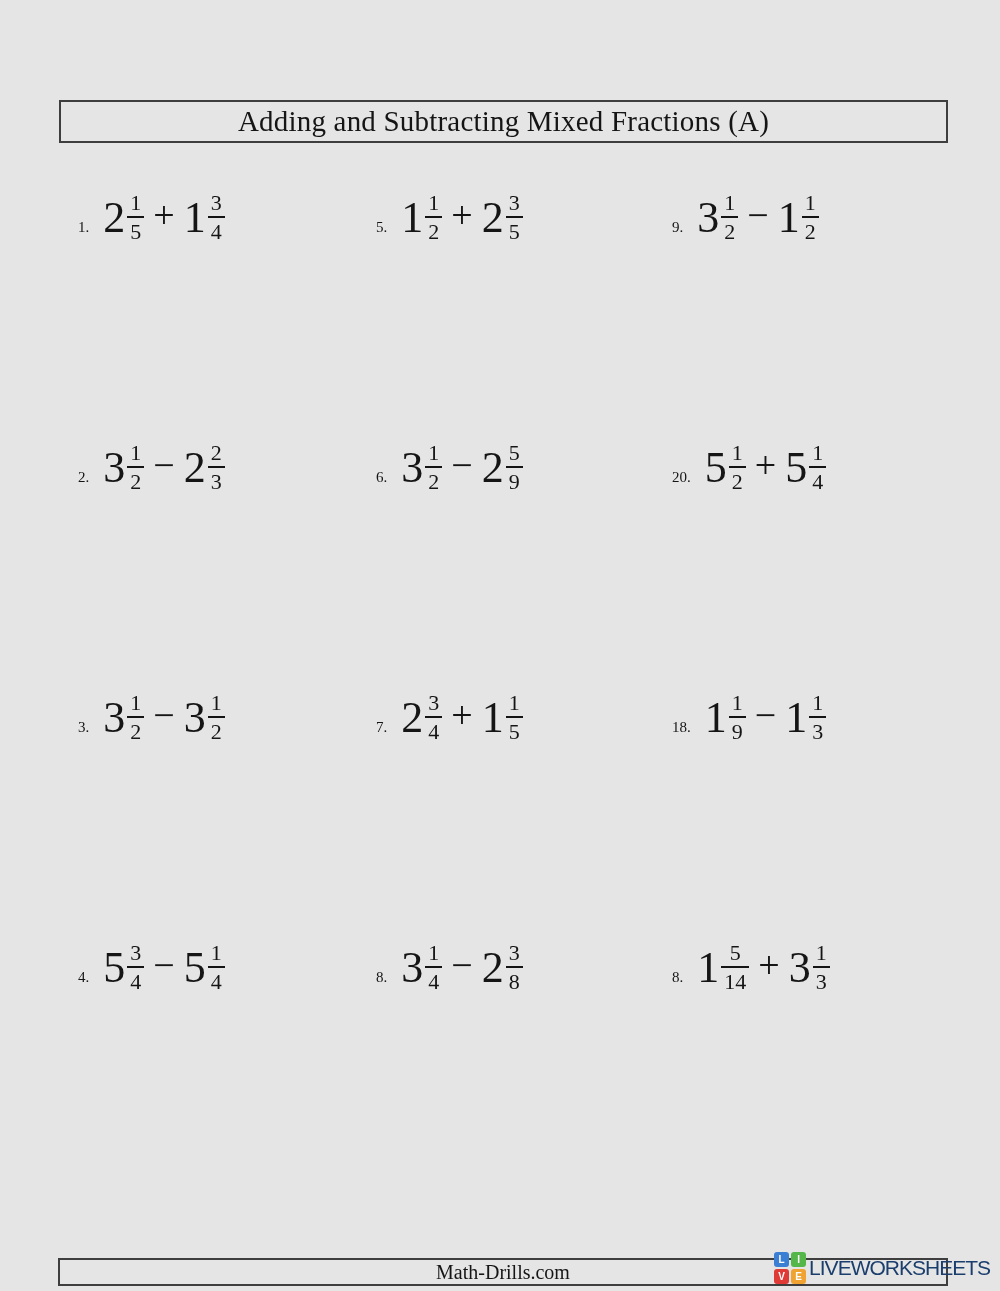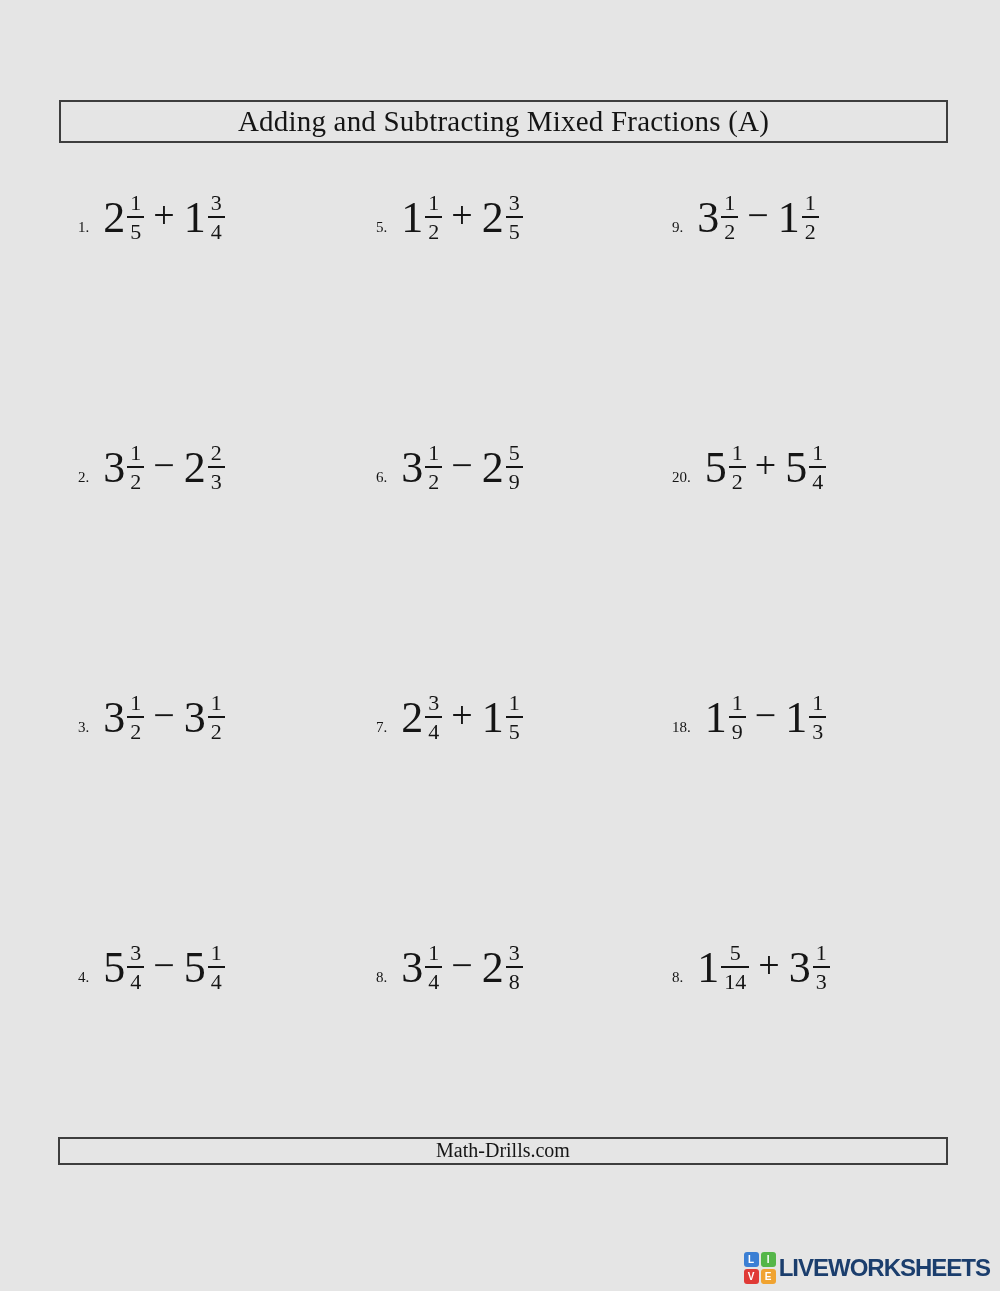--- a/index.html
+++ b/index.html
@@ -24,40 +24,40 @@
   .mixed { font-size:44px; line-height:1; }
   .whole { font-size:44px; }
   .frac {
     display:inline-block; vertical-align:middle; position:relative; top:-4px;
     font-size:22px; text-align:center; margin-left:2px;
   }
   .fnum { display:block; line-height:1; padding:0 3px 2px 3px; border-bottom:2px solid #141414; }
   .fden { display:block; line-height:1; padding:3px 3px 0 3px; }
   .op { font-size:38px; margin:0 9px; position:relative; top:-4px; }
   .footer-box {
-    position:absolute; left:58px; top:1137px; width:890px; height:28px;
+    position:absolute; left:58px; top:1258px; width:890px; height:28px;
     border:2px solid #3e3e3e; box-sizing:border-box;
-    display:flex; justify-content:center;
+    display:flex; align-items:center; justify-content:center;
   }
   .footer-box span { font-size:20px; }
   .logo {
     position:absolute; right:10px; top:1252px;
     display:flex; align-items:center; gap:3px;
     font-family:"Liberation Sans", sans-serif;
   }
   .logo-icon {
     display:grid; grid-template-columns:15px 15px; grid-template-rows:15px 15px;
     gap:2px;
   }
   .tile {
     border-radius:3px; color:#fff; font-size:10px; font-weight:bold;
     display:flex; align-items:center; justify-content:center; line-height:1;
   }
   .logo-text {
-    color:#1b3e6d; font-size:24px; font-weight:700; letter-spacing:-1px;text-align:right;
+    color:#1b3e6d; font-size:21px; font-weight:400; letter-spacing:-1px;text-align:right;
   }
 </style>
 </head>
 <body>
 
 <div class="page">
 
   <div class="title-box">
     <span>Adding and Subtracting Mixed Fractions (A)</span>
   </div>

